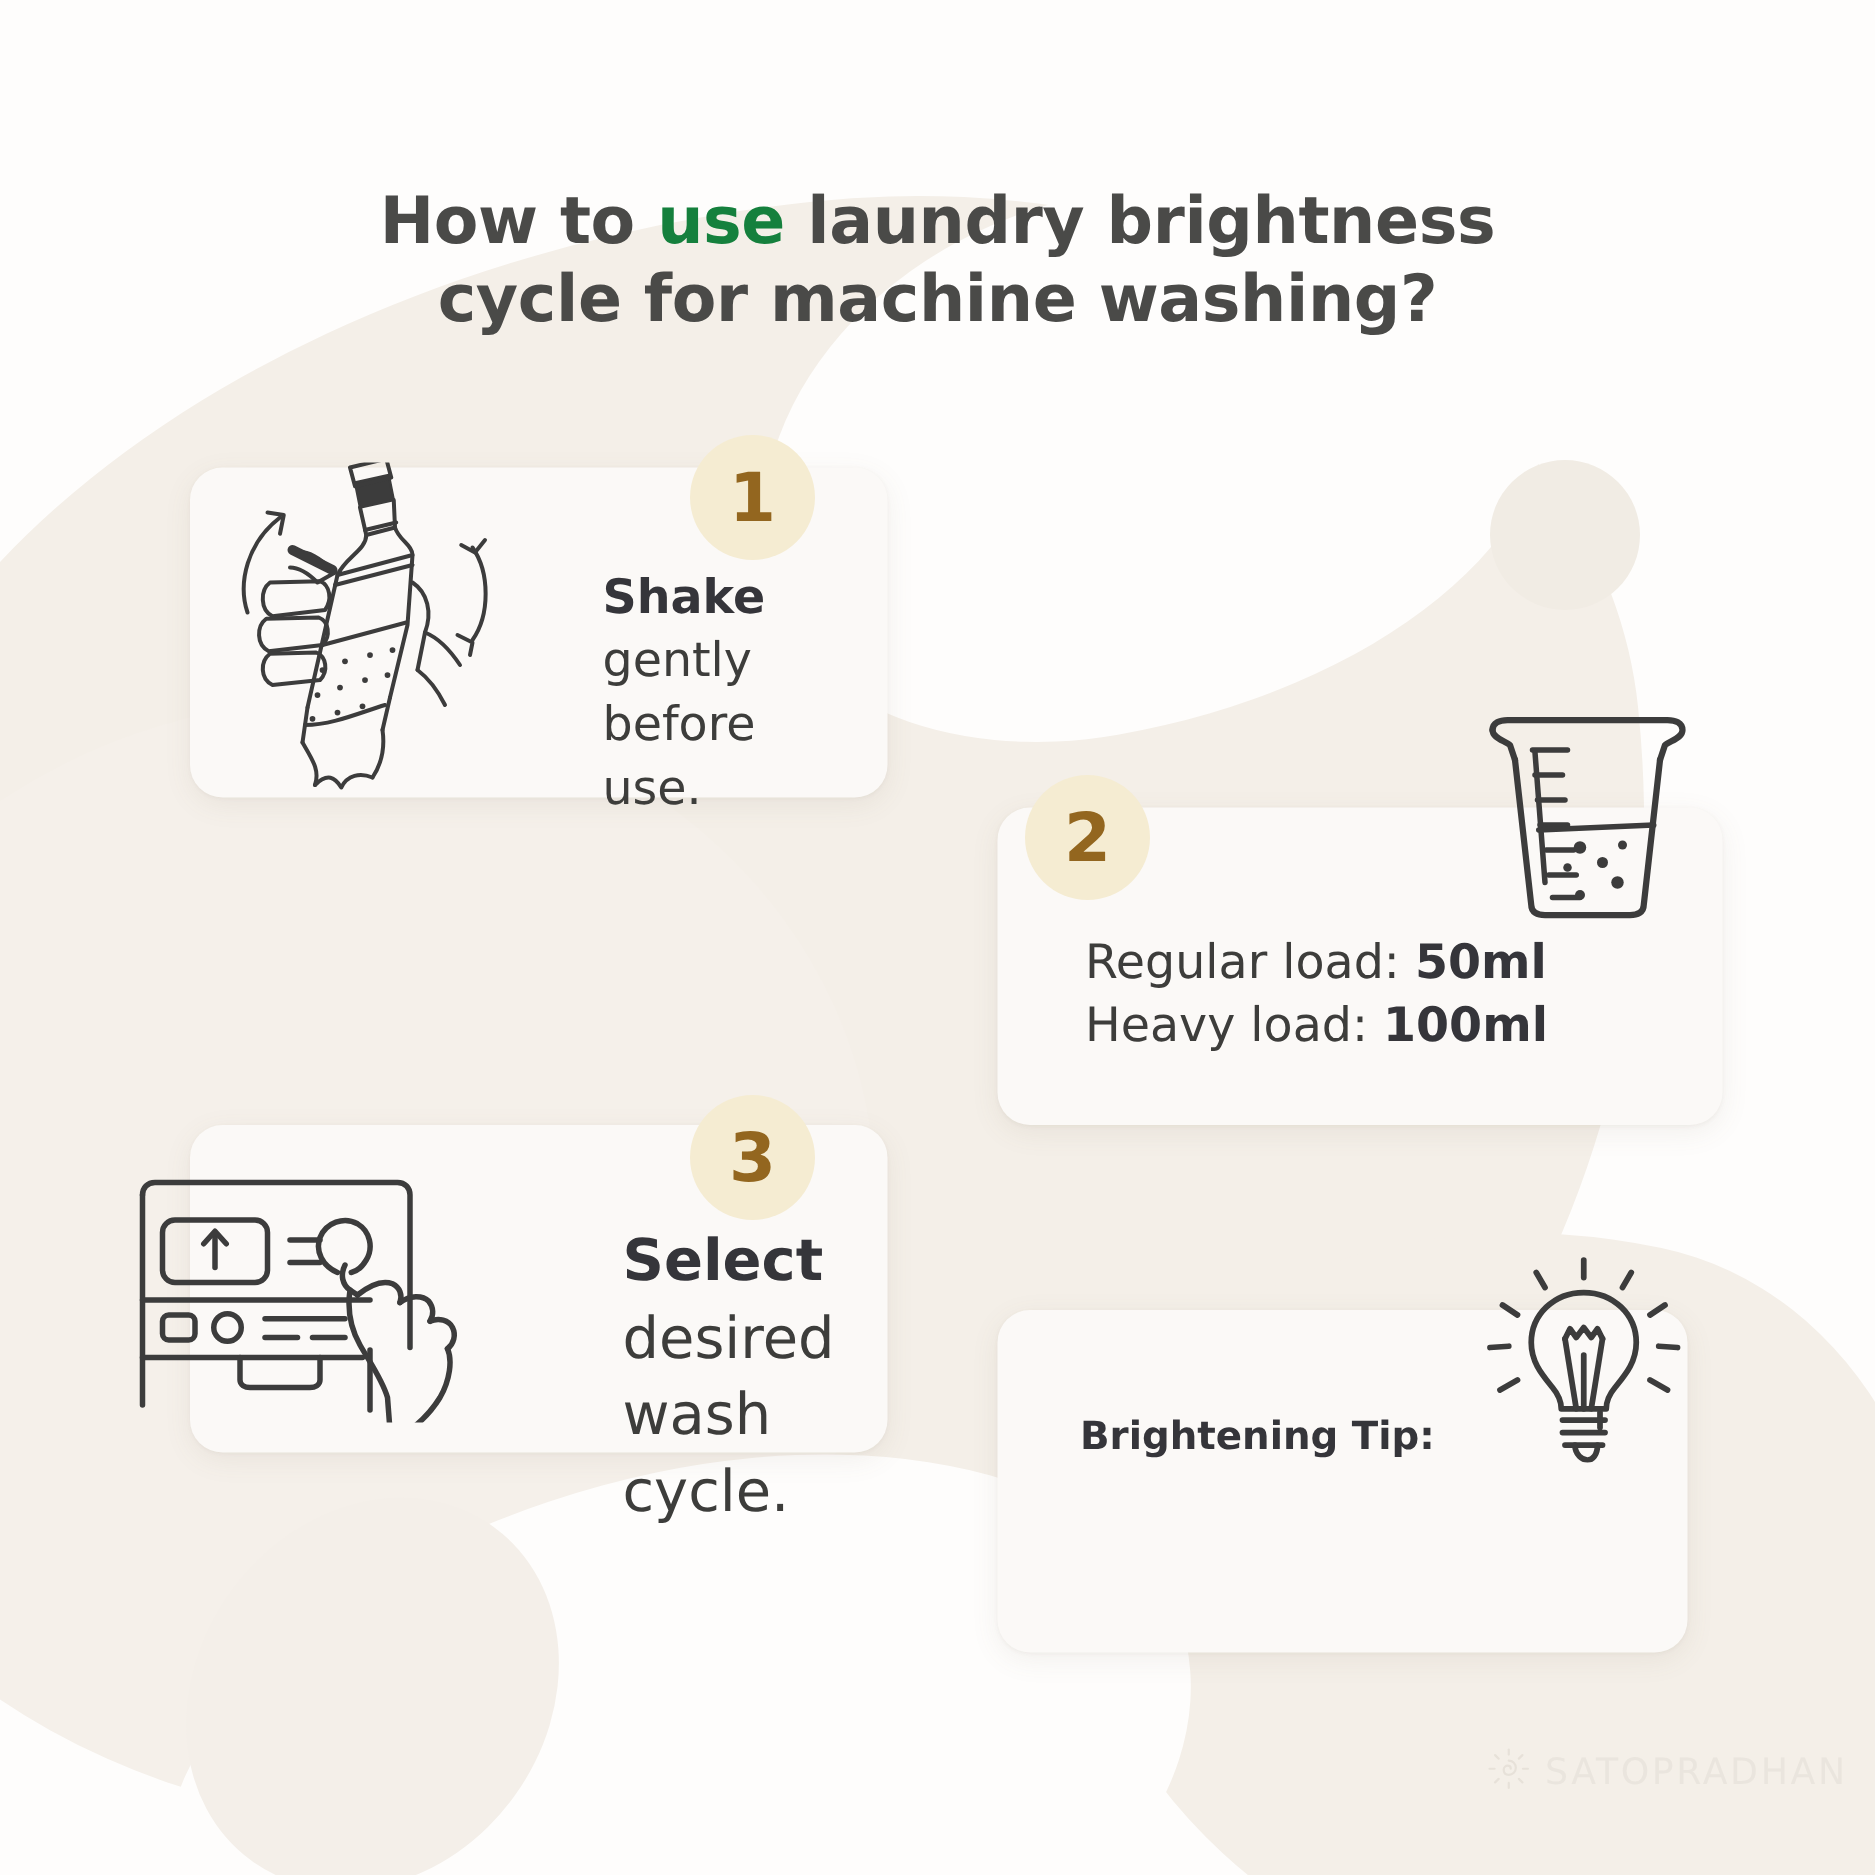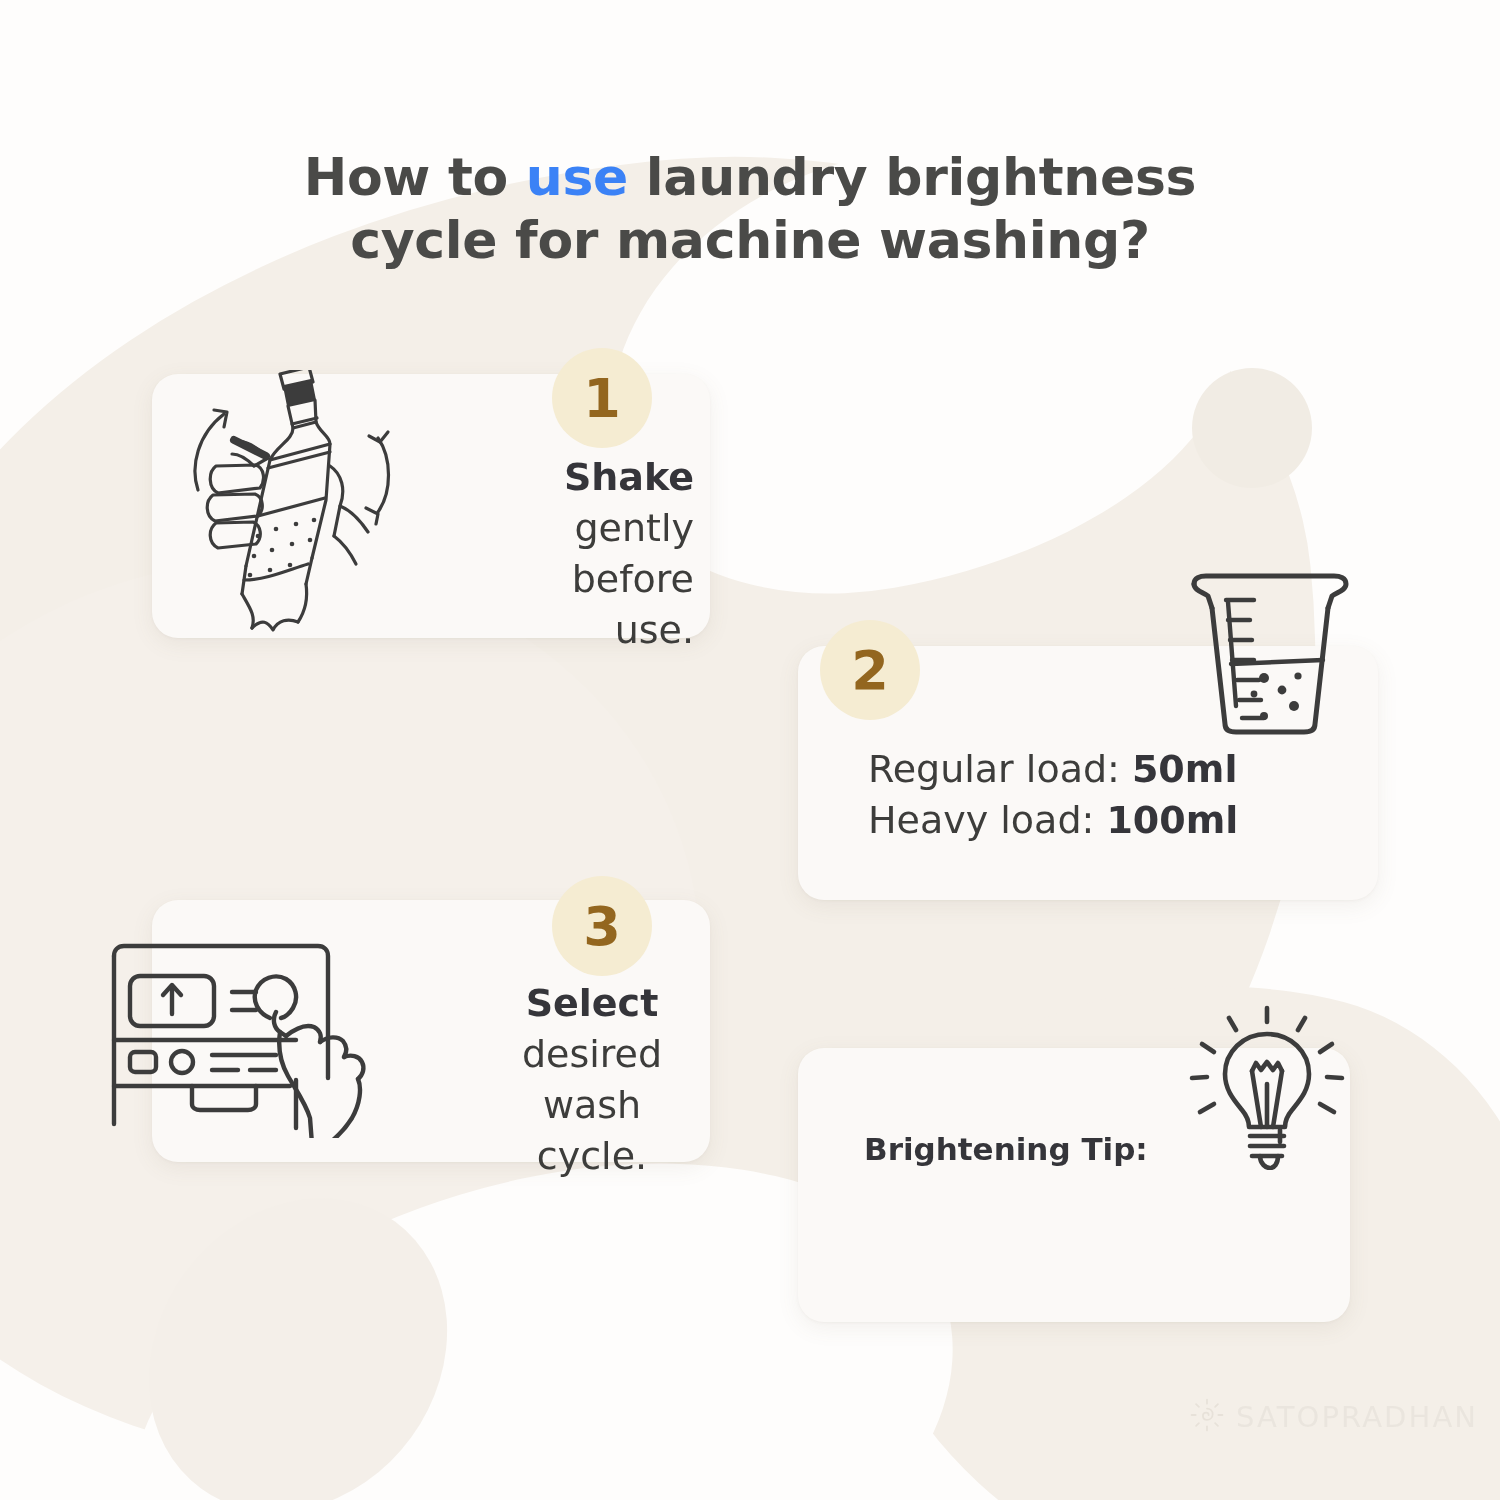--- a/index.html
+++ b/index.html
@@ -53,21 +53,21 @@
   }
 
   
   .title{
     position:absolute;left:0;right:0;top:146px;
     text-align:center;
     font-family:"DejaVu Sans", sans-serif;
     font-size:52px;line-height:1.22;font-weight:bold;
     color:#4a4a48;letter-spacing:-0.3px;
   }
-  .title .accent{color:#3b82f6;text-align:right;}
+  .title .accent{color:#15803d;text-align:right;}
 
   
   .card{
     position:absolute;
     background:#fbf9f7;
     border-radius:26px;
     box-shadow:0 6px 22px rgba(120,105,85,.085), 0 1px 3px rgba(120,105,85,.05);
   }
   #card1{left:152px;top:374px;width:558px;height:264px;}
   #card2{left:798px;top:646px;width:552px;height:254px;padding-left:28px;}
@@ -87,32 +87,32 @@
   #badge3{left:552px;top:876px;}
 
   .card-text{
     position:absolute;
     color:#3d3d3b;
     font-family:"DejaVu Sans", sans-serif;
     z-index:2;
   }
   .t1{
     left:330px;top:78px;width:212px;
-    font-size:38px;line-height:1.34;text-align:right;
+    font-size:38px;line-height:1.34;
   }
   .t1 b{font-weight:bold;color:#35353a;}
   .t2{
     left:70px;top:98px;width:420px;
     font-size:38px;line-height:1.35;text-align:left;
     white-space:nowrap;
   }
   .t2 b{font-weight:bold;color:#35353a;}
   .t3{
-    left:330px;top:78px;width:220px;
-    font-size:38px;line-height:1.34;text-align:center;
+    left:346px;top:78px;width:220px;
+    font-size:46px;line-height:1.34;text-align:left;
   }
   .t3 b{font-weight:bold;color:#35353a;}
   .t4{
     left:66px;top:80px;width:430px;
     font-size:31px;line-height:1.38;text-align:left;
   }
   .t4 .lead{font-weight:bold;color:#35353a;display:block;margin-bottom:2px;}
 
   .icon-holder{position:absolute;z-index:2;}
   #icon1{left:28px;top:-4px;width:230px;height:270px;}

